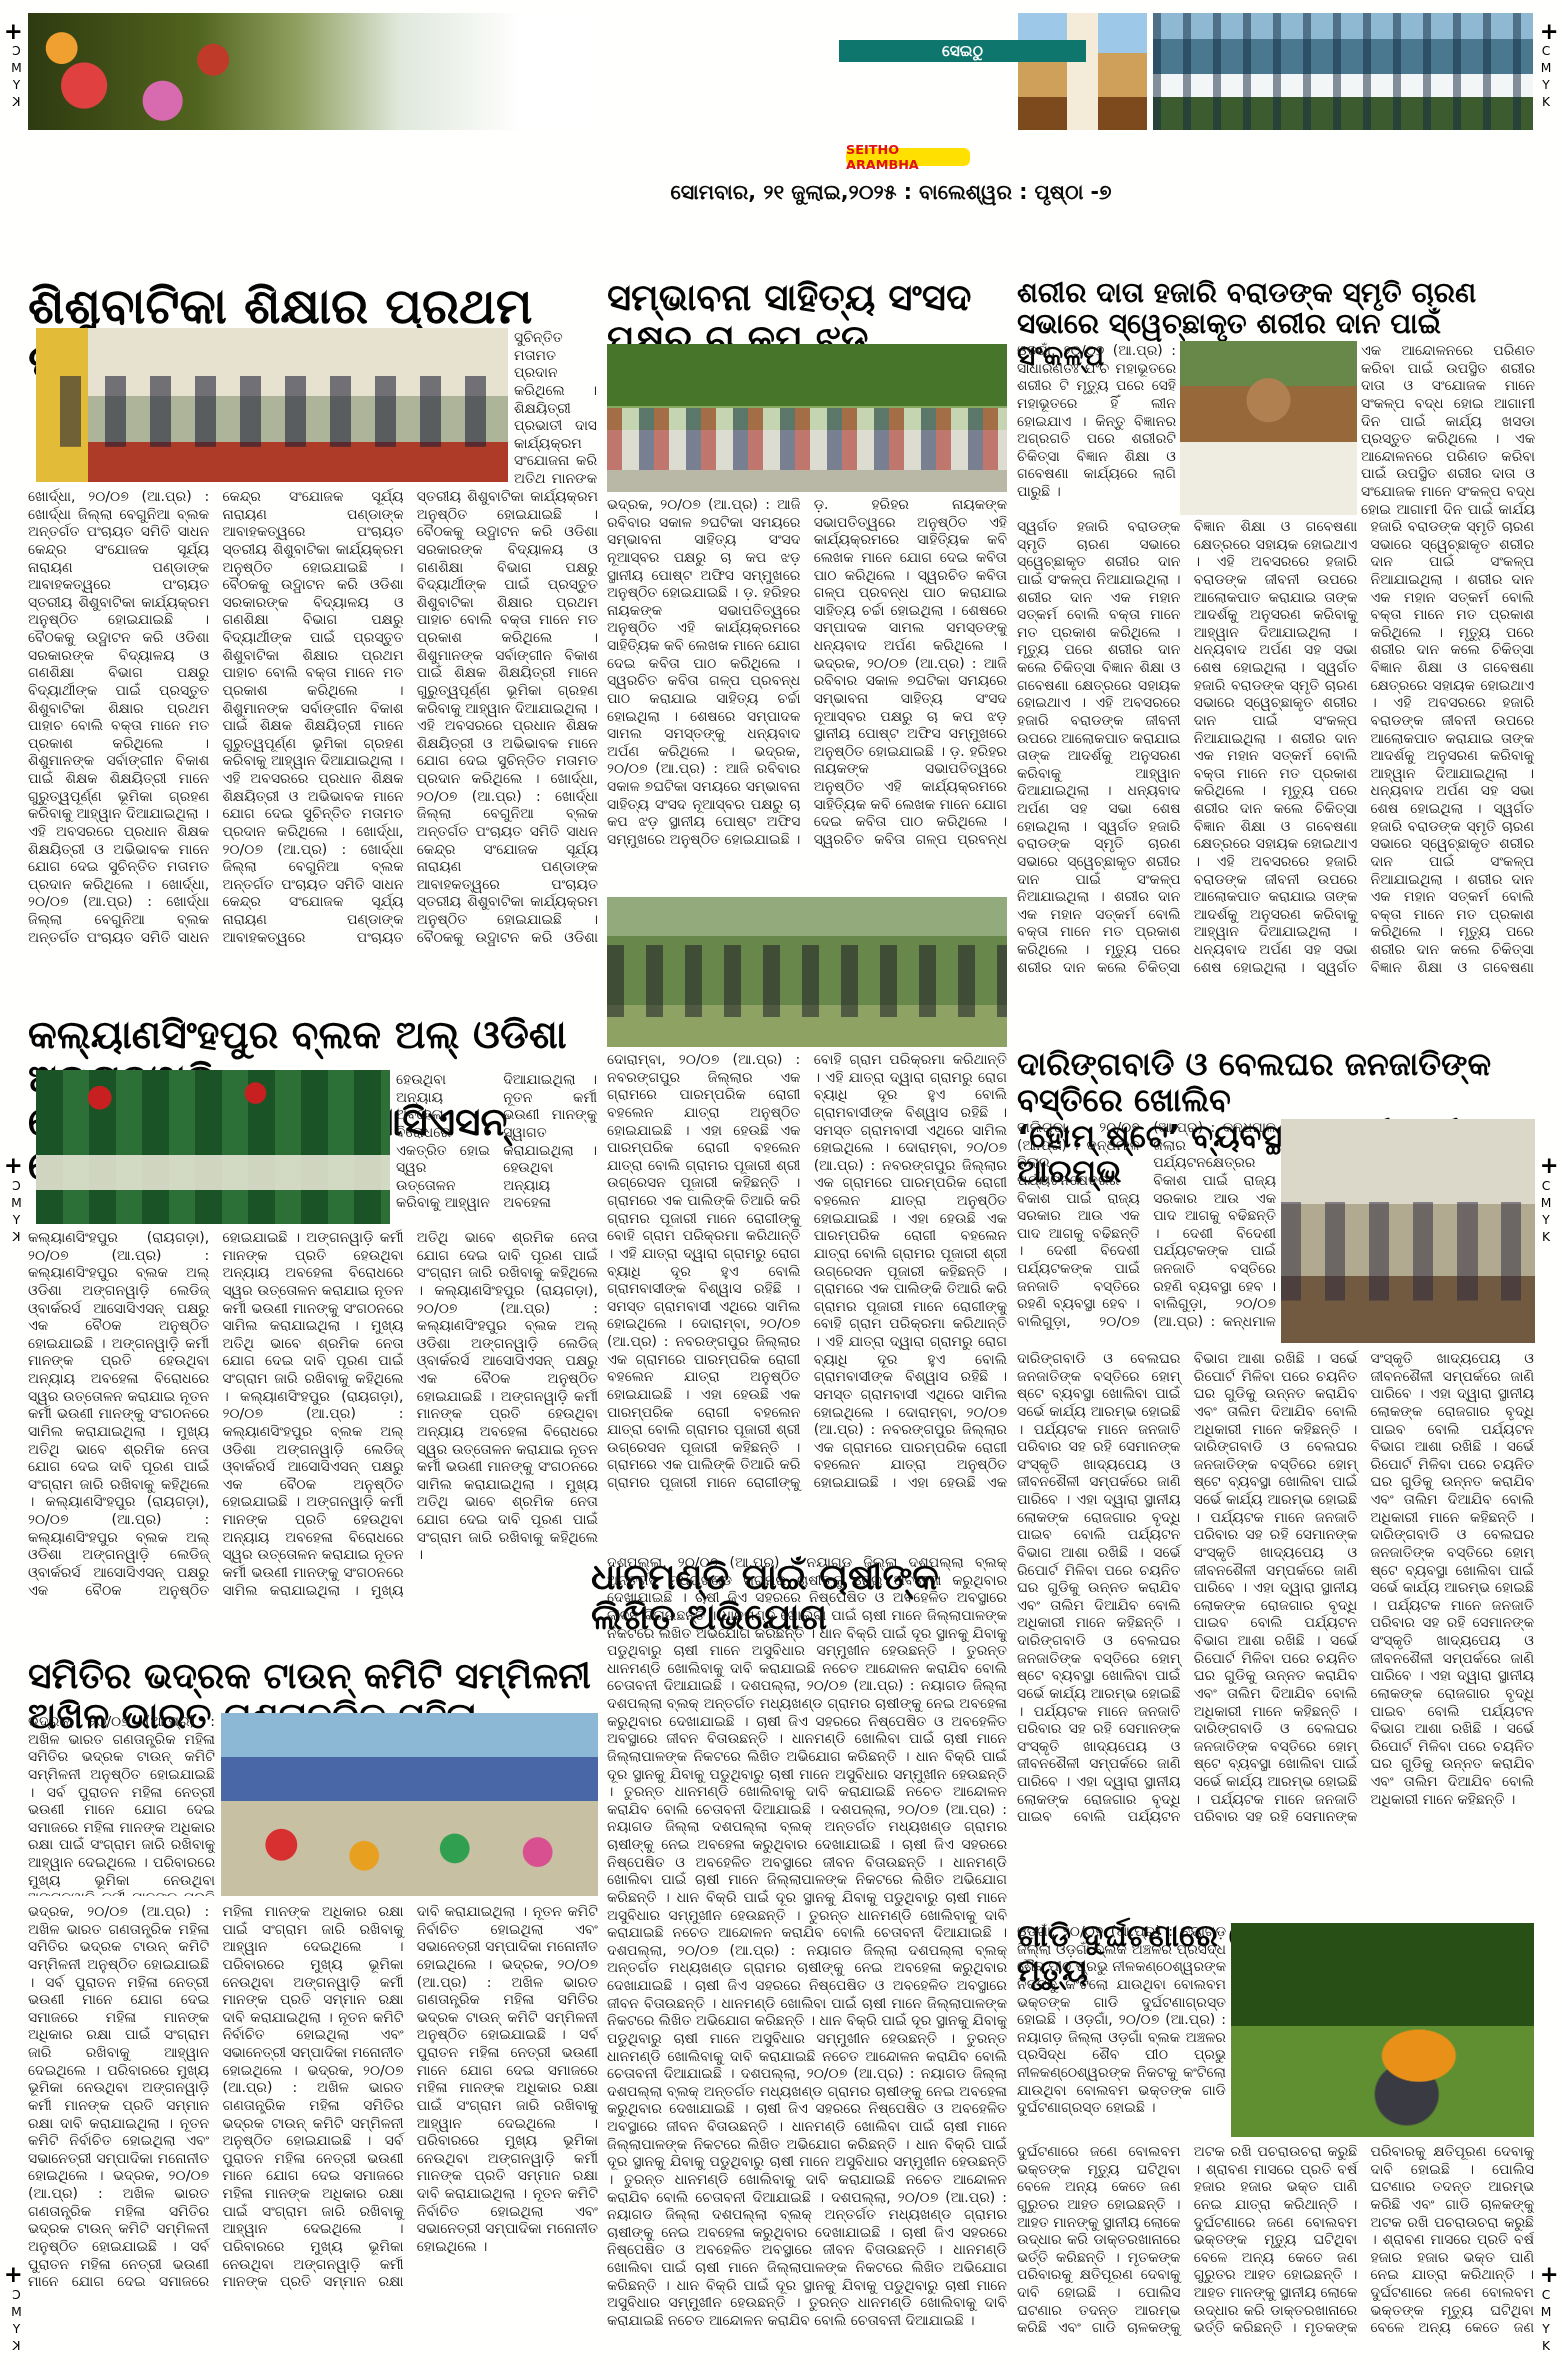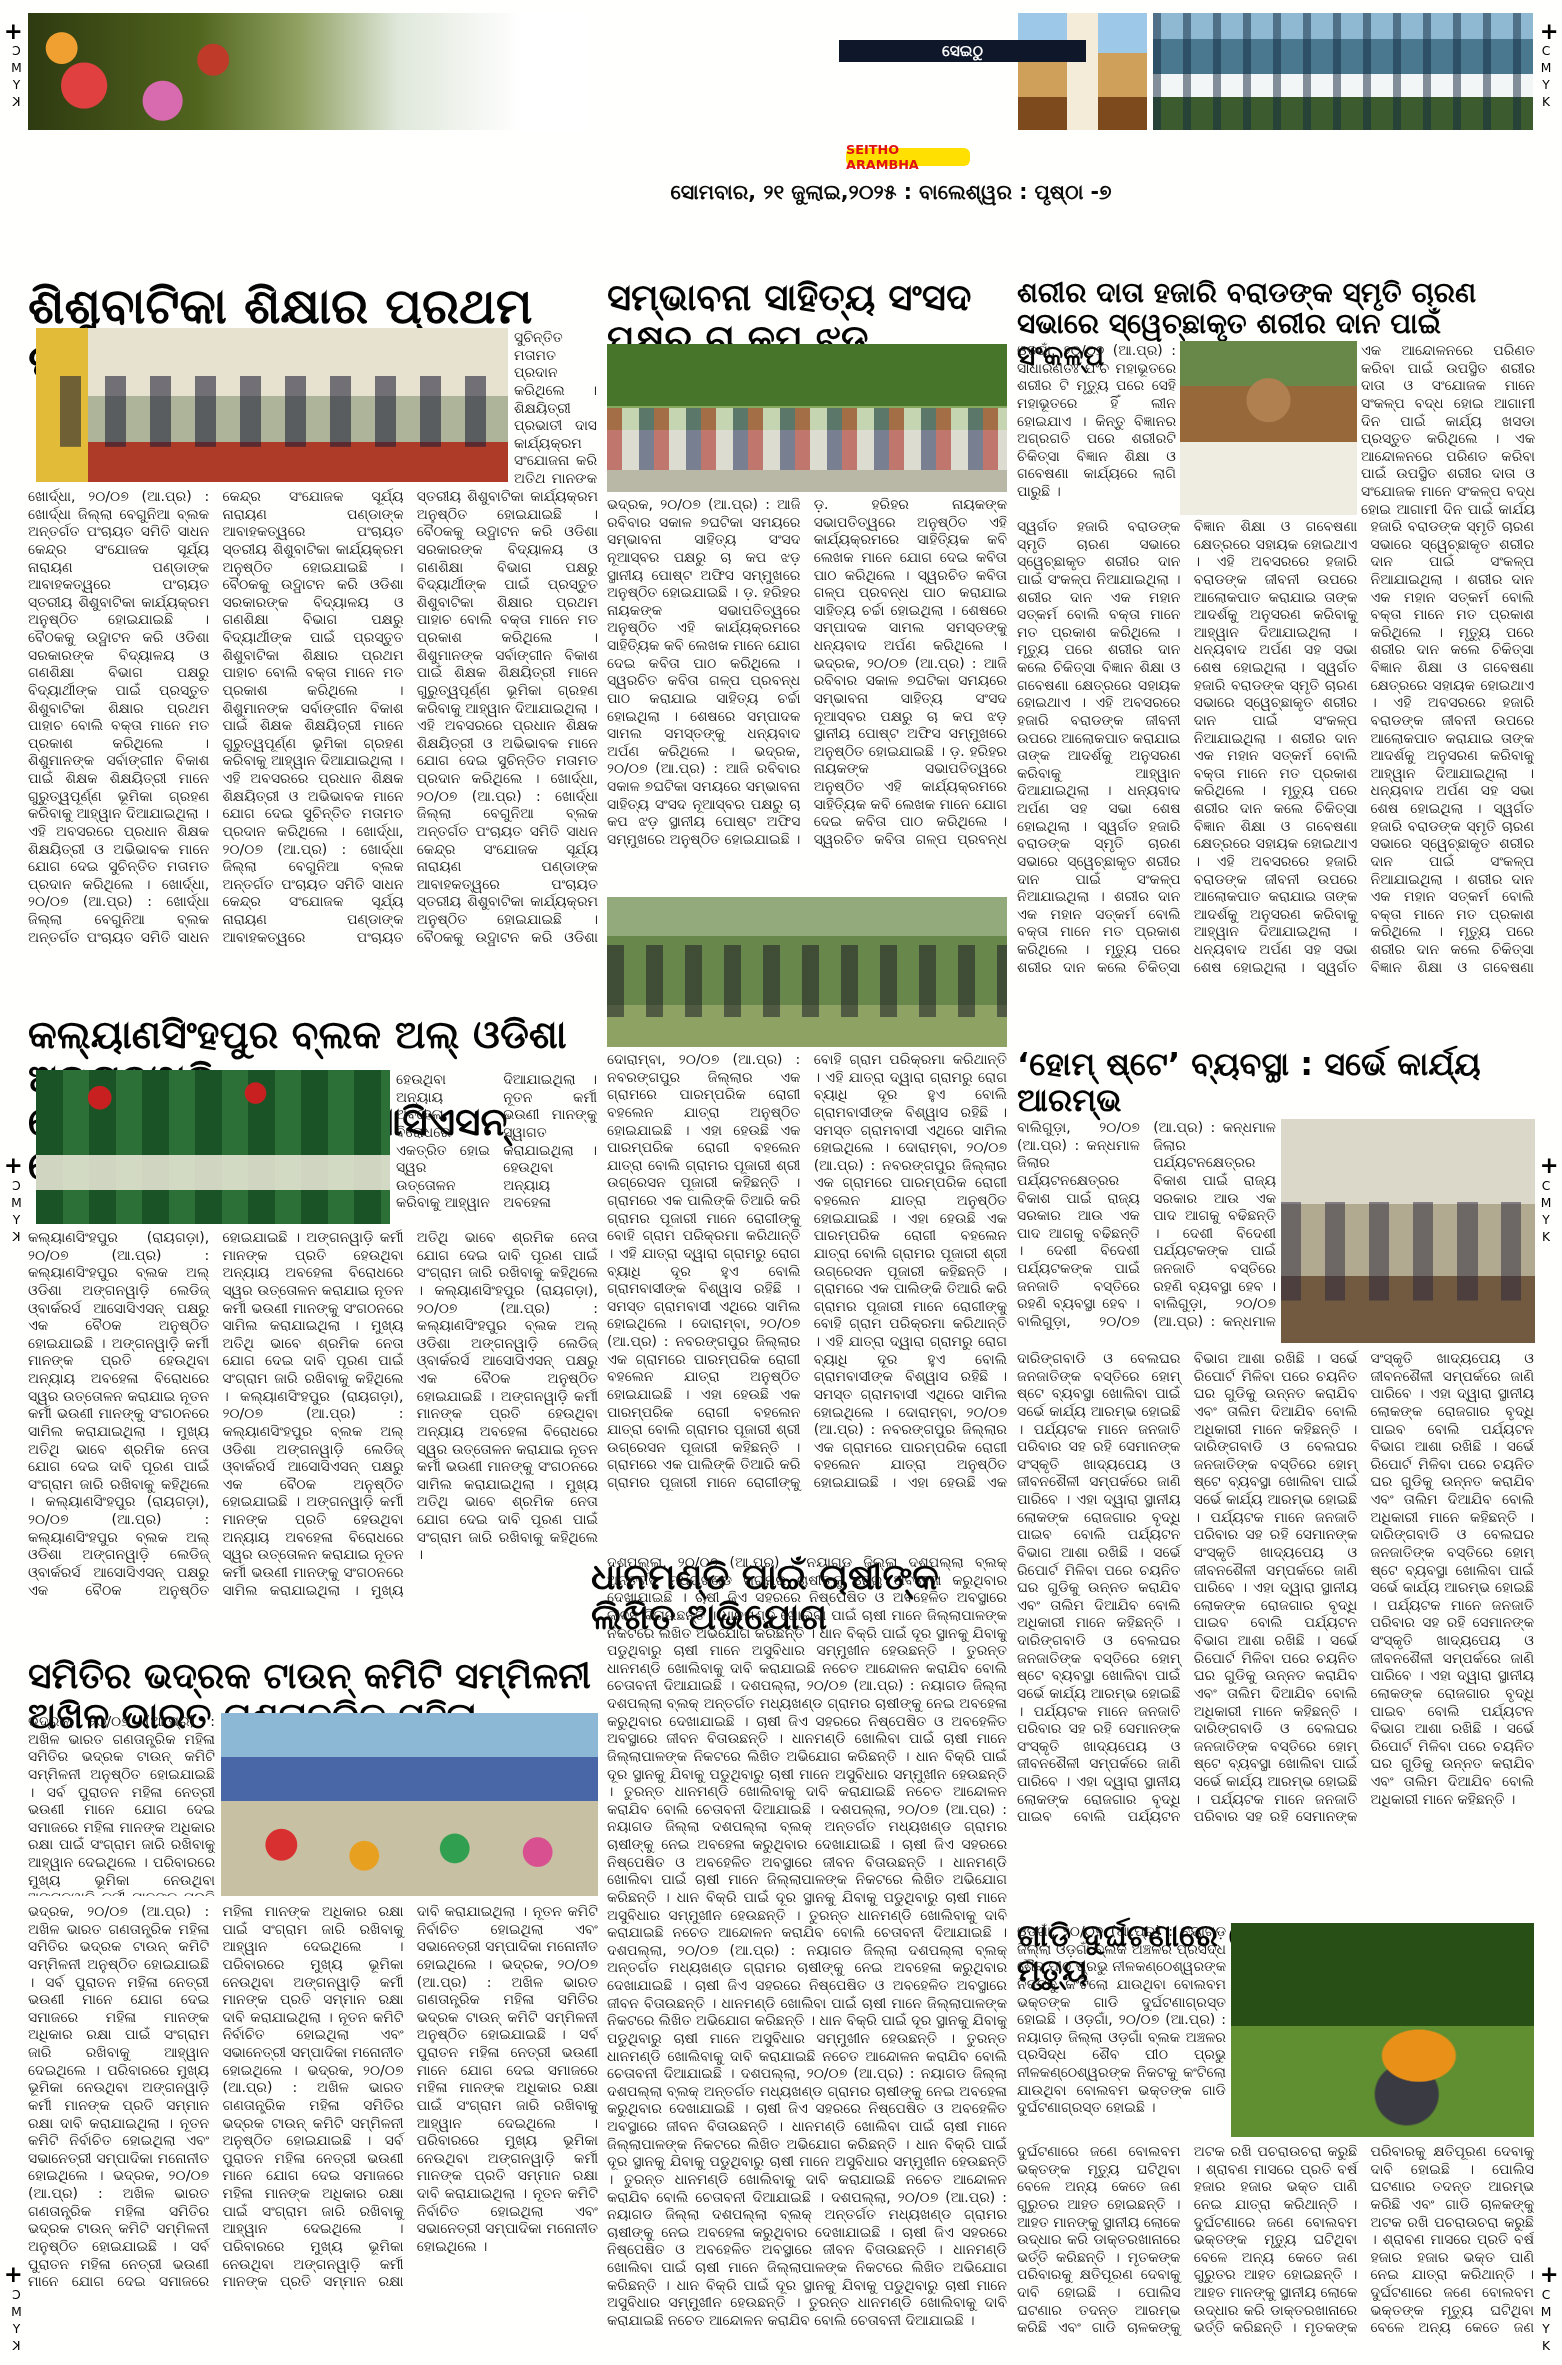--- a/index.html
+++ b/index.html
@@ -8,21 +8,21 @@
   .abs{position:absolute;}
   
   .hl{font-weight:bold;text-align:left;color:#050505;line-height:1.12;
       font-family:"DejaVu Sans",sans-serif;letter-spacing:0;margin-top:48px;}
   
   .bt{font-size:14px;line-height:1.26;text-align:justify;color:#141414;
       overflow:hidden;column-gap:13.3px;word-break:break-word;}
   .cols2{column-count:2;}
   .cols3{column-count:3;}
   
-  .kickerbar{background:#0f172a;display:flex;align-items:center;justify-content:center;}
+  .kickerbar{background:#0f766e;display:flex;align-items:center;justify-content:center;}
   .kicker{color:#fff;font-size:15.4px;font-weight:bold;}
   .mast-title{font-weight:bold;font-size:117px;line-height:127px;text-align:center;color:#000;}
   .badge{background:#ffe000;color:#e01212;font-weight:bold;font-size:12.8px;
          display:flex;align-items:center;justify-content:center;border-radius:6px;}
   .dateline-top{font-size:20.5px;font-weight:bold;text-align:center;}
   
   .ph{overflow:hidden;background-color:#cfcabb;}
   .ph-mastleft{background:
       radial-gradient(circle at 10% 62%,#e04040 0 22.5px,rgba(0,0,0,0) 23.6px),
       radial-gradient(circle at 24% 75%,#d86ab0 0 19.5px,rgba(0,0,0,0) 20.5px),
@@ -157,20 +157,21 @@
   <div class="abs hl" style="left:1017px;top:229px;width:517px;font-size:28px;">
     <div>ଶରୀର ଦାତା ହଜାରି ବରାଡଙ୍କ ସ୍ମୃତି ଚାରଣ</div>
     <div>ସଭାରେ ସ୍ୱେଚ୍ଛାକୃତ ଶରୀର ଦାନ ପାଇଁ ସଂକଳ୍ପ</div>
   </div>
   <div class="abs bt" style="left:1017px;top:342px;width:159px;height:173px;">ଓଡ଼ଗାଁ, ୨୦/୦୭ (ଆ.ପ୍ର) : ସାଧାରଣତଃ ପଂଚ ମହାଭୂତରେ ଶରୀର ଟି ମୃତ୍ୟୁ ପରେ ସେହି ମହାଭୂତରେ ହିଁ ଲୀନ ହୋଇଯାଏ । କିନ୍ତୁ ବିଜ୍ଞାନର ଅଗ୍ରଗତି ପରେ ଶରୀରଟି ଚିକିତ୍ସା ବିଜ୍ଞାନ ଶିକ୍ଷା ଓ ଗବେଷଣା କାର୍ଯ୍ୟରେ ଲାଗି ପାରୁଛି ।</div>
   <div class="abs ph ph-portrait" style="left:1180px;top:341px;width:177px;height:174px;"></div>
   <div class="abs bt" style="left:1361px;top:342px;width:174px;height:173px;">ଏକ ଆନ୍ଦୋଳନରେ ପରିଣତ କରିବା ପାଇଁ ଉପସ୍ଥିତ ଶରୀର ଦାତା ଓ ସଂଯୋଜକ ମାନେ ସଂକଳ୍ପ ବଦ୍ଧ ହୋଇ ଆଗାମୀ ଦିନ ପାଇଁ କାର୍ଯ୍ୟ ଖସଡା ପ୍ରସ୍ତୁତ କରିଥିଲେ । ଏକ ଆନ୍ଦୋଳନରେ ପରିଣତ କରିବା ପାଇଁ ଉପସ୍ଥିତ ଶରୀର ଦାତା ଓ ସଂଯୋଜକ ମାନେ ସଂକଳ୍ପ ବଦ୍ଧ ହୋଇ ଆଗାମୀ ଦିନ ପାଇଁ କାର୍ଯ୍ୟ ଖସଡା ପ୍ରସ୍ତୁତ କରିଥିଲେ ।</div>
   <div class="abs bt cols3" style="left:1017px;top:518px;width:517px;height:472px;">ସ୍ୱର୍ଗତ ହଜାରି ବରାଡଙ୍କ ସ୍ମୃତି ଚାରଣ ସଭାରେ ସ୍ୱେଚ୍ଛାକୃତ ଶରୀର ଦାନ ପାଇଁ ସଂକଳ୍ପ ନିଆଯାଇଥିଲା । ଶରୀର ଦାନ ଏକ ମହାନ ସତ୍କର୍ମ ବୋଲି ବକ୍ତା ମାନେ ମତ ପ୍ରକାଶ କରିଥିଲେ । ମୃତ୍ୟୁ ପରେ ଶରୀର ଦାନ କଲେ ଚିକିତ୍ସା ବିଜ୍ଞାନ ଶିକ୍ଷା ଓ ଗବେଷଣା କ୍ଷେତ୍ରରେ ସହାୟକ ହୋଇଥାଏ । ଏହି ଅବସରରେ ହଜାରି ବରାଡଙ୍କ ଜୀବନୀ ଉପରେ ଆଲୋକପାତ କରାଯାଇ ତାଙ୍କ ଆଦର୍ଶକୁ ଅନୁସରଣ କରିବାକୁ ଆହ୍ୱାନ ଦିଆଯାଇଥିଲା । ଧନ୍ୟବାଦ ଅର୍ପଣ ସହ ସଭା ଶେଷ ହୋଇଥିଲା । ସ୍ୱର୍ଗତ ହଜାରି ବରାଡଙ୍କ ସ୍ମୃତି ଚାରଣ ସଭାରେ ସ୍ୱେଚ୍ଛାକୃତ ଶରୀର ଦାନ ପାଇଁ ସଂକଳ୍ପ ନିଆଯାଇଥିଲା । ଶରୀର ଦାନ ଏକ ମହାନ ସତ୍କର୍ମ ବୋଲି ବକ୍ତା ମାନେ ମତ ପ୍ରକାଶ କରିଥିଲେ । ମୃତ୍ୟୁ ପରେ ଶରୀର ଦାନ କଲେ ଚିକିତ୍ସା ବିଜ୍ଞାନ ଶିକ୍ଷା ଓ ଗବେଷଣା କ୍ଷେତ୍ରରେ ସହାୟକ ହୋଇଥାଏ । ଏହି ଅବସରରେ ହଜାରି ବରାଡଙ୍କ ଜୀବନୀ ଉପରେ ଆଲୋକପାତ କରାଯାଇ ତାଙ୍କ ଆଦର୍ଶକୁ ଅନୁସରଣ କରିବାକୁ ଆହ୍ୱାନ ଦିଆଯାଇଥିଲା । ଧନ୍ୟବାଦ ଅର୍ପଣ ସହ ସଭା ଶେଷ ହୋଇଥିଲା । ସ୍ୱର୍ଗତ ହଜାରି ବରାଡଙ୍କ ସ୍ମୃତି ଚାରଣ ସଭାରେ ସ୍ୱେଚ୍ଛାକୃତ ଶରୀର ଦାନ ପାଇଁ ସଂକଳ୍ପ ନିଆଯାଇଥିଲା । ଶରୀର ଦାନ ଏକ ମହାନ ସତ୍କର୍ମ ବୋଲି ବକ୍ତା ମାନେ ମତ ପ୍ରକାଶ କରିଥିଲେ । ମୃତ୍ୟୁ ପରେ ଶରୀର ଦାନ କଲେ ଚିକିତ୍ସା ବିଜ୍ଞାନ ଶିକ୍ଷା ଓ ଗବେଷଣା କ୍ଷେତ୍ରରେ ସହାୟକ ହୋଇଥାଏ । ଏହି ଅବସରରେ ହଜାରି ବରାଡଙ୍କ ଜୀବନୀ ଉପରେ ଆଲୋକପାତ କରାଯାଇ ତାଙ୍କ ଆଦର୍ଶକୁ ଅନୁସରଣ କରିବାକୁ ଆହ୍ୱାନ ଦିଆଯାଇଥିଲା । ଧନ୍ୟବାଦ ଅର୍ପଣ ସହ ସଭା ଶେଷ ହୋଇଥିଲା । ସ୍ୱର୍ଗତ ହଜାରି ବରାଡଙ୍କ ସ୍ମୃତି ଚାରଣ ସଭାରେ ସ୍ୱେଚ୍ଛାକୃତ ଶରୀର ଦାନ ପାଇଁ ସଂକଳ୍ପ ନିଆଯାଇଥିଲା । ଶରୀର ଦାନ ଏକ ମହାନ ସତ୍କର୍ମ ବୋଲି ବକ୍ତା ମାନେ ମତ ପ୍ରକାଶ କରିଥିଲେ । ମୃତ୍ୟୁ ପରେ ଶରୀର ଦାନ କଲେ ଚିକିତ୍ସା ବିଜ୍ଞାନ ଶିକ୍ଷା ଓ ଗବେଷଣା କ୍ଷେତ୍ରରେ ସହାୟକ ହୋଇଥାଏ । ଏହି ଅବସରରେ ହଜାରି ବରାଡଙ୍କ ଜୀବନୀ ଉପରେ ଆଲୋକପାତ କରାଯାଇ ତାଙ୍କ ଆଦର୍ଶକୁ ଅନୁସରଣ କରିବାକୁ ଆହ୍ୱାନ ଦିଆଯାଇଥିଲା । ଧନ୍ୟବାଦ ଅର୍ପଣ ସହ ସଭା ଶେଷ ହୋଇଥିଲା । ସ୍ୱର୍ଗତ ହଜାରି ବରାଡଙ୍କ ସ୍ମୃତି ଚାରଣ ସଭାରେ ସ୍ୱେଚ୍ଛାକୃତ ଶରୀର ଦାନ ପାଇଁ ସଂକଳ୍ପ ନିଆଯାଇଥିଲା । ଶରୀର ଦାନ ଏକ ମହାନ ସତ୍କର୍ମ ବୋଲି ବକ୍ତା ମାନେ ମତ ପ୍ରକାଶ କରିଥିଲେ । ମୃତ୍ୟୁ ପରେ ଶରୀର ଦାନ କଲେ ଚିକିତ୍ସା ବିଜ୍ଞାନ ଶିକ୍ଷା ଓ ଗବେଷଣା କ୍ଷେତ୍ରରେ ସହାୟକ ହୋଇଥାଏ । ଏହି ଅବସରରେ ହଜାରି ବରାଡଙ୍କ ଜୀବନୀ ଉପରେ ଆଲୋକପାତ କରାଯାଇ ତାଙ୍କ ଆଦର୍ଶକୁ ଅନୁସରଣ କରିବାକୁ ଆହ୍ୱାନ ଦିଆଯାଇଥିଲା । ଧନ୍ୟବାଦ ଅର୍ପଣ ସହ ସଭା ଶେଷ ହୋଇଥିଲା ।</div>
 
   <div class="abs hl" style="left:1017px;top:999px;width:517px;font-size:32px;">
+    <div>ଦାରିଙ୍ଗବାଡି ଓ ବେଲଘର ଜନଜାତିଙ୍କ ବସ୍ତିରେ ଖୋଲିବ</div>
     <div>‘ହୋମ୍ ଷ୍ଟେ’ ବ୍ୟବସ୍ଥା : ସର୍ଭେ କାର୍ଯ୍ୟ ଆରମ୍ଭ</div>
   </div>
   <div class="abs bt cols2" style="left:1017px;top:1119px;width:259px;height:224px;">ବାଲିଗୁଡ଼ା, ୨୦/୦୭ (ଆ.ପ୍ର) : କନ୍ଧମାଳ ଜିଲାର ପର୍ଯ୍ୟଟନକ୍ଷେତ୍ରର ବିକାଶ ପାଇଁ ରାଜ୍ୟ ସରକାର ଆଉ ଏକ ପାଦ ଆଗକୁ ବଢିଛନ୍ତି । ଦେଶୀ ବିଦେଶୀ ପର୍ଯ୍ୟଟକଙ୍କ ପାଇଁ ଜନଜାତି ବସ୍ତିରେ ରହଣି ବ୍ୟବସ୍ଥା ହେବ । ବାଲିଗୁଡ଼ା, ୨୦/୦୭ (ଆ.ପ୍ର) : କନ୍ଧମାଳ ଜିଲାର ପର୍ଯ୍ୟଟନକ୍ଷେତ୍ରର ବିକାଶ ପାଇଁ ରାଜ୍ୟ ସରକାର ଆଉ ଏକ ପାଦ ଆଗକୁ ବଢିଛନ୍ତି । ଦେଶୀ ବିଦେଶୀ ପର୍ଯ୍ୟଟକଙ୍କ ପାଇଁ ଜନଜାତି ବସ୍ତିରେ ରହଣି ବ୍ୟବସ୍ଥା ହେବ । ବାଲିଗୁଡ଼ା, ୨୦/୦୭ (ଆ.ପ୍ର) : କନ୍ଧମାଳ ଜିଲାର ପର୍ଯ୍ୟଟନକ୍ଷେତ୍ରର ବିକାଶ ପାଇଁ ରାଜ୍ୟ ସରକାର ଆଉ ଏକ ପାଦ ଆଗକୁ ବଢିଛନ୍ତି । ଦେଶୀ ବିଦେଶୀ ପର୍ଯ୍ୟଟକଙ୍କ ପାଇଁ ଜନଜାତି ବସ୍ତିରେ ରହଣି ବ୍ୟବସ୍ଥା ହେବ ।</div>
   <div class="abs ph ph-office" style="left:1281px;top:1119px;width:254px;height:224px;"></div>
   <div class="abs bt cols3" style="left:1017px;top:1350px;width:517px;height:511px;">ଦାରିଙ୍ଗବାଡି ଓ ବେଲଘର ଜନଜାତିଙ୍କ ବସ୍ତିରେ ହୋମ୍ ଷ୍ଟେ ବ୍ୟବସ୍ଥା ଖୋଲିବା ପାଇଁ ସର୍ଭେ କାର୍ଯ୍ୟ ଆରମ୍ଭ ହୋଇଛି । ପର୍ଯ୍ୟଟକ ମାନେ ଜନଜାତି ପରିବାର ସହ ରହି ସେମାନଙ୍କ ସଂସ୍କୃତି ଖାଦ୍ୟପେୟ ଓ ଜୀବନଶୈଳୀ ସମ୍ପର୍କରେ ଜାଣି ପାରିବେ । ଏହା ଦ୍ୱାରା ସ୍ଥାନୀୟ ଲୋକଙ୍କ ରୋଜଗାର ବୃଦ୍ଧି ପାଇବ ବୋଲି ପର୍ଯ୍ୟଟନ ବିଭାଗ ଆଶା ରଖିଛି । ସର୍ଭେ ରିପୋର୍ଟ ମିଳିବା ପରେ ଚୟନିତ ଘର ଗୁଡିକୁ ଉନ୍ନତ କରାଯିବ ଏବଂ ତାଲିମ ଦିଆଯିବ ବୋଲି ଅଧିକାରୀ ମାନେ କହିଛନ୍ତି । ଦାରିଙ୍ଗବାଡି ଓ ବେଲଘର ଜନଜାତିଙ୍କ ବସ୍ତିରେ ହୋମ୍ ଷ୍ଟେ ବ୍ୟବସ୍ଥା ଖୋଲିବା ପାଇଁ ସର୍ଭେ କାର୍ଯ୍ୟ ଆରମ୍ଭ ହୋଇଛି । ପର୍ଯ୍ୟଟକ ମାନେ ଜନଜାତି ପରିବାର ସହ ରହି ସେମାନଙ୍କ ସଂସ୍କୃତି ଖାଦ୍ୟପେୟ ଓ ଜୀବନଶୈଳୀ ସମ୍ପର୍କରେ ଜାଣି ପାରିବେ । ଏହା ଦ୍ୱାରା ସ୍ଥାନୀୟ ଲୋକଙ୍କ ରୋଜଗାର ବୃଦ୍ଧି ପାଇବ ବୋଲି ପର୍ଯ୍ୟଟନ ବିଭାଗ ଆଶା ରଖିଛି । ସର୍ଭେ ରିପୋର୍ଟ ମିଳିବା ପରେ ଚୟନିତ ଘର ଗୁଡିକୁ ଉନ୍ନତ କରାଯିବ ଏବଂ ତାଲିମ ଦିଆଯିବ ବୋଲି ଅଧିକାରୀ ମାନେ କହିଛନ୍ତି । ଦାରିଙ୍ଗବାଡି ଓ ବେଲଘର ଜନଜାତିଙ୍କ ବସ୍ତିରେ ହୋମ୍ ଷ୍ଟେ ବ୍ୟବସ୍ଥା ଖୋଲିବା ପାଇଁ ସର୍ଭେ କାର୍ଯ୍ୟ ଆରମ୍ଭ ହୋଇଛି । ପର୍ଯ୍ୟଟକ ମାନେ ଜନଜାତି ପରିବାର ସହ ରହି ସେମାନଙ୍କ ସଂସ୍କୃତି ଖାଦ୍ୟପେୟ ଓ ଜୀବନଶୈଳୀ ସମ୍ପର୍କରେ ଜାଣି ପାରିବେ । ଏହା ଦ୍ୱାରା ସ୍ଥାନୀୟ ଲୋକଙ୍କ ରୋଜଗାର ବୃଦ୍ଧି ପାଇବ ବୋଲି ପର୍ଯ୍ୟଟନ ବିଭାଗ ଆଶା ରଖିଛି । ସର୍ଭେ ରିପୋର୍ଟ ମିଳିବା ପରେ ଚୟନିତ ଘର ଗୁଡିକୁ ଉନ୍ନତ କରାଯିବ ଏବଂ ତାଲିମ ଦିଆଯିବ ବୋଲି ଅଧିକାରୀ ମାନେ କହିଛନ୍ତି । ଦାରିଙ୍ଗବାଡି ଓ ବେଲଘର ଜନଜାତିଙ୍କ ବସ୍ତିରେ ହୋମ୍ ଷ୍ଟେ ବ୍ୟବସ୍ଥା ଖୋଲିବା ପାଇଁ ସର୍ଭେ କାର୍ଯ୍ୟ ଆରମ୍ଭ ହୋଇଛି । ପର୍ଯ୍ୟଟକ ମାନେ ଜନଜାତି ପରିବାର ସହ ରହି ସେମାନଙ୍କ ସଂସ୍କୃତି ଖାଦ୍ୟପେୟ ଓ ଜୀବନଶୈଳୀ ସମ୍ପର୍କରେ ଜାଣି ପାରିବେ । ଏହା ଦ୍ୱାରା ସ୍ଥାନୀୟ ଲୋକଙ୍କ ରୋଜଗାର ବୃଦ୍ଧି ପାଇବ ବୋଲି ପର୍ଯ୍ୟଟନ ବିଭାଗ ଆଶା ରଖିଛି । ସର୍ଭେ ରିପୋର୍ଟ ମିଳିବା ପରେ ଚୟନିତ ଘର ଗୁଡିକୁ ଉନ୍ନତ କରାଯିବ ଏବଂ ତାଲିମ ଦିଆଯିବ ବୋଲି ଅଧିକାରୀ ମାନେ କହିଛନ୍ତି । ଦାରିଙ୍ଗବାଡି ଓ ବେଲଘର ଜନଜାତିଙ୍କ ବସ୍ତିରେ ହୋମ୍ ଷ୍ଟେ ବ୍ୟବସ୍ଥା ଖୋଲିବା ପାଇଁ ସର୍ଭେ କାର୍ଯ୍ୟ ଆରମ୍ଭ ହୋଇଛି । ପର୍ଯ୍ୟଟକ ମାନେ ଜନଜାତି ପରିବାର ସହ ରହି ସେମାନଙ୍କ ସଂସ୍କୃତି ଖାଦ୍ୟପେୟ ଓ ଜୀବନଶୈଳୀ ସମ୍ପର୍କରେ ଜାଣି ପାରିବେ । ଏହା ଦ୍ୱାରା ସ୍ଥାନୀୟ ଲୋକଙ୍କ ରୋଜଗାର ବୃଦ୍ଧି ପାଇବ ବୋଲି ପର୍ଯ୍ୟଟନ ବିଭାଗ ଆଶା ରଖିଛି । ସର୍ଭେ ରିପୋର୍ଟ ମିଳିବା ପରେ ଚୟନିତ ଘର ଗୁଡିକୁ ଉନ୍ନତ କରାଯିବ ଏବଂ ତାଲିମ ଦିଆଯିବ ବୋଲି ଅଧିକାରୀ ମାନେ କହିଛନ୍ତି ।</div>
 
   <div class="abs hl" style="left:1017px;top:1870px;width:517px;font-size:31px;">ଗାଡି ଦୁର୍ଘଟଣାରେ ବୋଲବମ ଭକ୍ତଙ୍କ ମୃତ୍ୟୁ</div>
   <div class="abs bt" style="left:1017px;top:1923px;width:209px;height:214px;">ଓଡ଼ଗାଁ, ୨୦/୦୭ (ଆ.ପ୍ର) : ନୟାଗଡ଼ ଜିଲ୍ଲା ଓଡ଼ଗାଁ ବ୍ଲକ ଅଞ୍ଚଳର ପ୍ରସିଦ୍ଧ ଶୈବ ପୀଠ ପ୍ରଭୁ ନୀଳକଣ୍ଠେଶ୍ୱରଙ୍କ ନିକଟକୁ କଂଟିଲୋ ଯାଉଥିବା ବୋଲବମ ଭକ୍ତଙ୍କ ଗାଡି ଦୁର୍ଘଟଣାଗ୍ରସ୍ତ ହୋଇଛି । ଓଡ଼ଗାଁ, ୨୦/୦୭ (ଆ.ପ୍ର) : ନୟାଗଡ଼ ଜିଲ୍ଲା ଓଡ଼ଗାଁ ବ୍ଲକ ଅଞ୍ଚଳର ପ୍ରସିଦ୍ଧ ଶୈବ ପୀଠ ପ୍ରଭୁ ନୀଳକଣ୍ଠେଶ୍ୱରଙ୍କ ନିକଟକୁ କଂଟିଲୋ ଯାଉଥିବା ବୋଲବମ ଭକ୍ତଙ୍କ ଗାଡି ଦୁର୍ଘଟଣାଗ୍ରସ୍ତ ହୋଇଛି ।</div>
   <div class="abs ph ph-accident" style="left:1231px;top:1923px;width:303px;height:214px;"></div>
   <div class="abs bt cols3" style="left:1017px;top:2143px;width:517px;height:198px;">ଦୁର୍ଘଟଣାରେ ଜଣେ ବୋଲବମ ଭକ୍ତଙ୍କ ମୃତ୍ୟୁ ଘଟିଥିବା ବେଳେ ଅନ୍ୟ କେତେ ଜଣ ଗୁରୁତର ଆହତ ହୋଇଛନ୍ତି । ଆହତ ମାନଙ୍କୁ ସ୍ଥାନୀୟ ଲୋକେ ଉଦ୍ଧାର କରି ଡାକ୍ତରଖାନାରେ ଭର୍ତ୍ତି କରିଛନ୍ତି । ମୃତକଙ୍କ ପରିବାରକୁ କ୍ଷତିପୂରଣ ଦେବାକୁ ଦାବି ହୋଇଛି । ପୋଲିସ ଘଟଣାର ତଦନ୍ତ ଆରମ୍ଭ କରିଛି ଏବଂ ଗାଡି ଚାଳକଙ୍କୁ ଅଟକ ରଖି ପଚରାଉଚରା କରୁଛି । ଶ୍ରାବଣ ମାସରେ ପ୍ରତି ବର୍ଷ ହଜାର ହଜାର ଭକ୍ତ ପାଣି ନେଇ ଯାତ୍ରା କରିଥାନ୍ତି । ଦୁର୍ଘଟଣାରେ ଜଣେ ବୋଲବମ ଭକ୍ତଙ୍କ ମୃତ୍ୟୁ ଘଟିଥିବା ବେଳେ ଅନ୍ୟ କେତେ ଜଣ ଗୁରୁତର ଆହତ ହୋଇଛନ୍ତି । ଆହତ ମାନଙ୍କୁ ସ୍ଥାନୀୟ ଲୋକେ ଉଦ୍ଧାର କରି ଡାକ୍ତରଖାନାରେ ଭର୍ତ୍ତି କରିଛନ୍ତି । ମୃତକଙ୍କ ପରିବାରକୁ କ୍ଷତିପୂରଣ ଦେବାକୁ ଦାବି ହୋଇଛି । ପୋଲିସ ଘଟଣାର ତଦନ୍ତ ଆରମ୍ଭ କରିଛି ଏବଂ ଗାଡି ଚାଳକଙ୍କୁ ଅଟକ ରଖି ପଚରାଉଚରା କରୁଛି । ଶ୍ରାବଣ ମାସରେ ପ୍ରତି ବର୍ଷ ହଜାର ହଜାର ଭକ୍ତ ପାଣି ନେଇ ଯାତ୍ରା କରିଥାନ୍ତି । ଦୁର୍ଘଟଣାରେ ଜଣେ ବୋଲବମ ଭକ୍ତଙ୍କ ମୃତ୍ୟୁ ଘଟିଥିବା ବେଳେ ଅନ୍ୟ କେତେ ଜଣ ଗୁରୁତର ଆହତ ହୋଇଛନ୍ତି । ଆହତ ମାନଙ୍କୁ ସ୍ଥାନୀୟ ଲୋକେ ଉଦ୍ଧାର କରି ଡାକ୍ତରଖାନାରେ ଭର୍ତ୍ତି କରିଛନ୍ତି । ମୃତକଙ୍କ ପରିବାରକୁ କ୍ଷତିପୂରଣ ଦେବାକୁ ଦାବି ହୋଇଛି । ପୋଲିସ ଘଟଣାର ତଦନ୍ତ ଆରମ୍ଭ କରିଛି ଏବଂ ଗାଡି ଚାଳକଙ୍କୁ ଅଟକ ରଖି ପଚରାଉଚରା କରୁଛି । ଶ୍ରାବଣ ମାସରେ ପ୍ରତି ବର୍ଷ ହଜାର ହଜାର ଭକ୍ତ ପାଣି ନେଇ ଯାତ୍ରା କରିଥାନ୍ତି ।</div>

